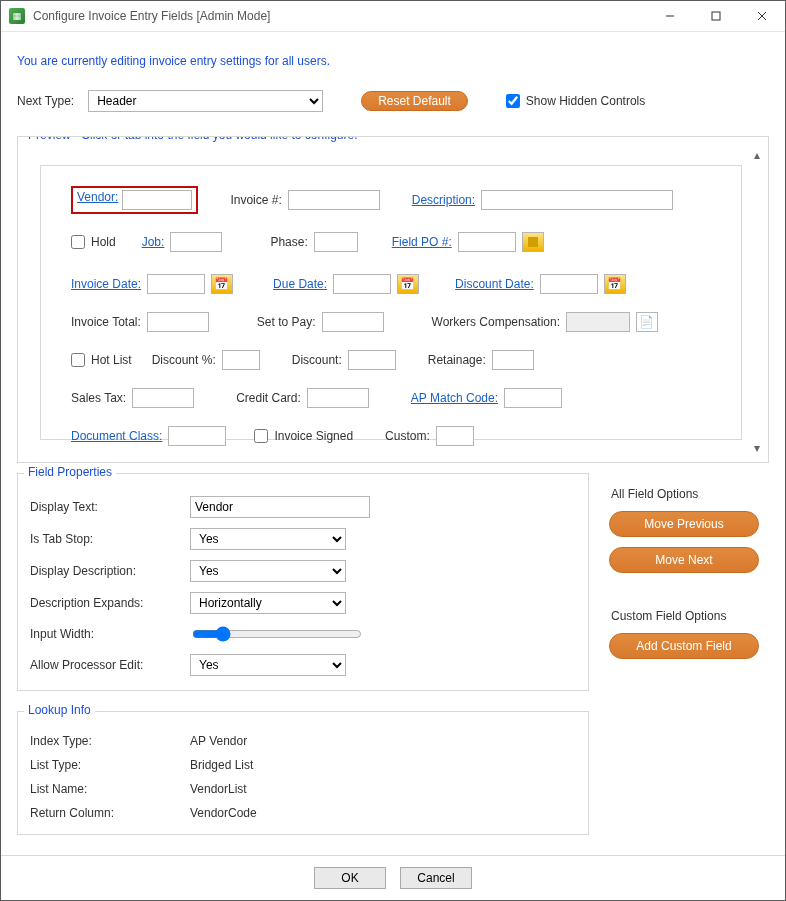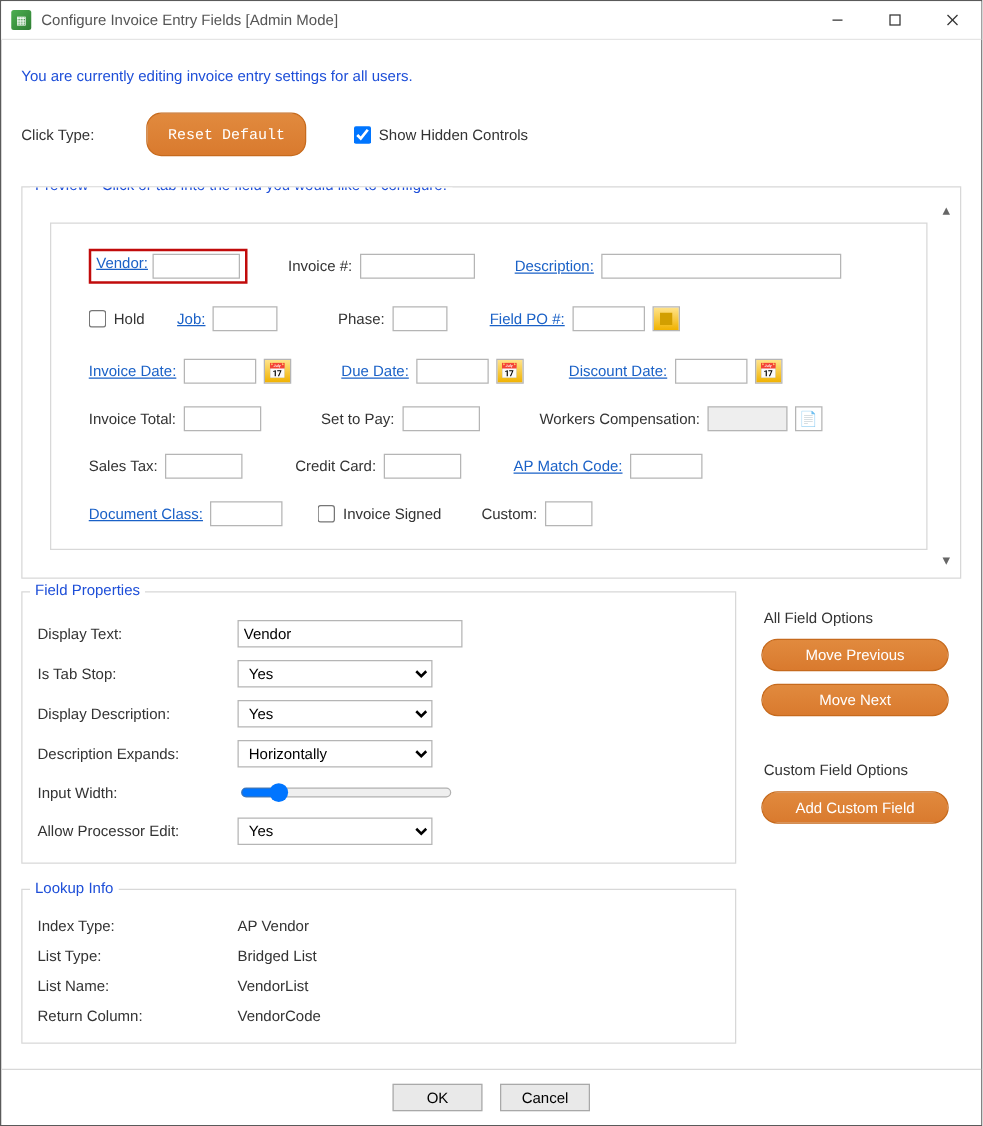--- a/index.html
+++ b/index.html
@@ -10,21 +10,21 @@
   .winctrl{display:flex}
   .winbtn{width:46px;height:30px;display:flex;align-items:center;justify-content:center;color:#555;cursor:default}
   .winbtn svg{pointer-events:none}
   .content{flex:1;padding:16px 16px 10px 16px;display:flex;flex-direction:column;overflow:hidden}
   .infoline{margin:6px 0 22px 0;color:#1d4ed8}
   
   .row-linetype{display:flex;align-items:center;gap:10px;margin-bottom:24px}
   .row-linetype label{margin-right:4px}
   .select{height:22px;border:1px solid #b5b5b5;background:#fff;font-family:inherit;font-size:12px;padding:0 4px}
   .select.big{width:235px}
-  .btn-orange{height:35px;padding:0 16px;border:1px solid #c66a1d;border-radius:12px;background:linear-gradient(#e18a3e,#d97a2e);color:#fff;font-family:Liberation Mono, monospace;font-size:12px;cursor:pointer}
+  .btn-orange{height:20px;padding:0 16px;border:1px solid #c66a1d;border-radius:12px;background:linear-gradient(#e18a3e,#d97a2e);color:#fff;font-family:Liberation Sans, sans-serif;font-size:12px;cursor:pointer}
   .chk{display:flex;gap:6px}
   .chk input{width:14px;height:14px;margin:0}
   
   .group{border:1px solid #d8d8d8;padding:12px 12px 12px 12px;margin-bottom:10px;position:relative}
   .group-title{position:absolute;top:-9px;left:6px;background:#fff;padding:0 4px;color:#1d4ed8}
   .preview-group{height:318px;overflow:hidden;position:relative}
   .preview-scroll{position:absolute;right:2px;top:10px;bottom:6px;width:18px;display:flex;flex-direction:column;align-items:center}
   .scroll-arrow{width:16px;height:16px;display:flex;align-items:center;justify-content:center;color:#666}
   .scroll-track{flex:1;width:16px}
   .preview-inner{border:1px solid #d8d8d8;margin:16px 14px 6px 10px;padding:20px 20px 10px 30px;height:calc(100% - 26px);box-sizing:border-box}
@@ -79,21 +79,24 @@
             <line x1="9" y1="1" x2="1" y2="9" stroke="#333"></line>
           </svg>
         </div>
     </div>
   </div>
 
   <div class="content">
     <div class="infoline">You are currently editing invoice entry settings for all users.</div>
 
     <div class="row-linetype">
-      <label>Click Type:</label>
+      <label>Next Type:</label>
+      <select class="select big">
+        <option>Header</option>
+      </select>
       <span class="gap" style="width:18px"></span>
       <button class="btn-orange">Reset Default</button>
       <span class="gap" style="width:18px"></span>
       <label class="chk">
         <input type="checkbox" checked="" style="">
         <span>Show Hidden Controls</span>
       </label>
     </div>
 
     <div class="group preview-group">
@@ -160,20 +163,35 @@
           <span class="finput" style="width:60px"></span>
           <span class="gap" style="width:36px"></span>
           <span class="flabel">Set to Pay:</span>
           <span class="finput" style="width:60px"></span>
           <span class="gap" style="width:36px"></span>
           <span class="flabel">Workers Compensation:</span>
           <span class="finput ro" style="width:62px"></span>
           <span class="iconbtn blue">📄</span>
         </div>
 
+        <div class="prow">
+          <label class="chk">
+              <input type="checkbox" style="">
+              <span>Hot List</span>
+            </label>
+          <span class="gap" style="width:8px"></span>
+          <span class="flabel">Discount %:</span>
+          <span class="finput" style="width:36px"></span>
+          <span class="gap" style="width:20px"></span>
+          <span class="flabel">Discount:</span>
+          <span class="finput" style="width:46px"></span>
+          <span class="gap" style="width:20px"></span>
+          <span class="flabel">Retainage:</span>
+          <span class="finput" style="width:40px"></span>
+        </div>
 
         <div class="prow">
           <span class="flabel">Sales Tax:</span>
           <span class="finput" style="width:60px"></span>
           <span class="gap" style="width:30px"></span>
           <span class="flabel">Credit Card:</span>
           <span class="finput" style="width:60px"></span>
           <span class="gap" style="width:30px"></span>
           <span class="flabel link">AP Match Code:</span>
           <span class="finput" style="width:56px"></span>

